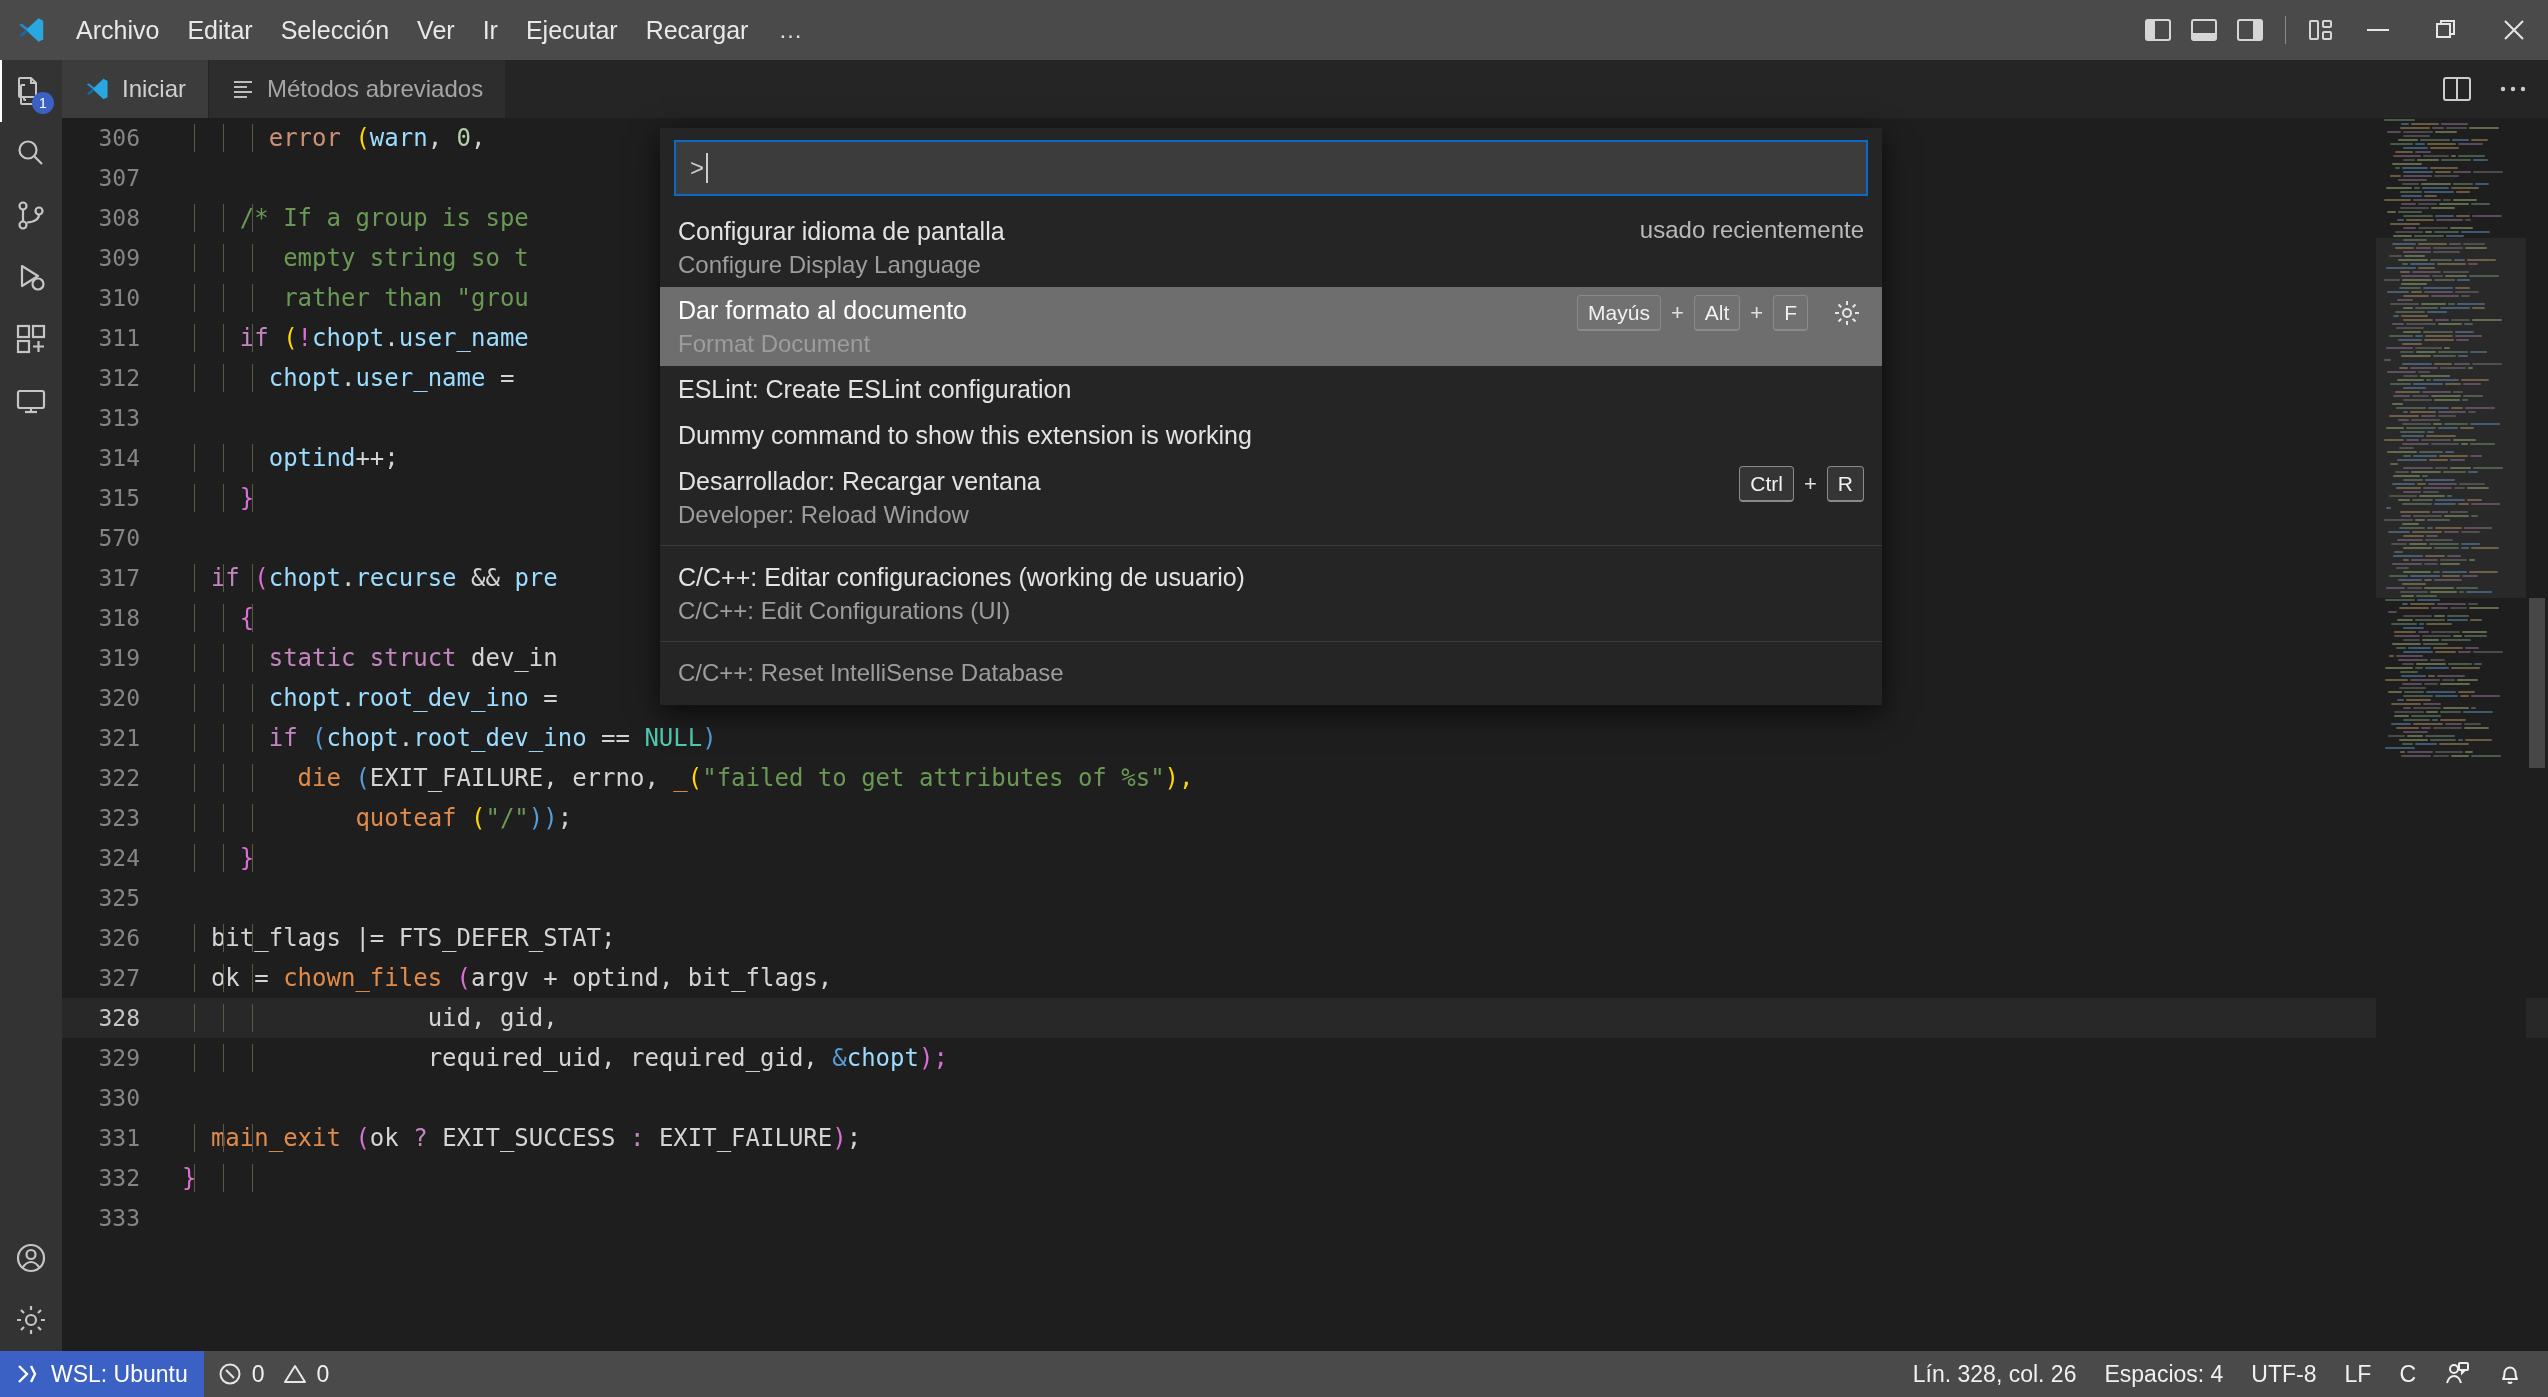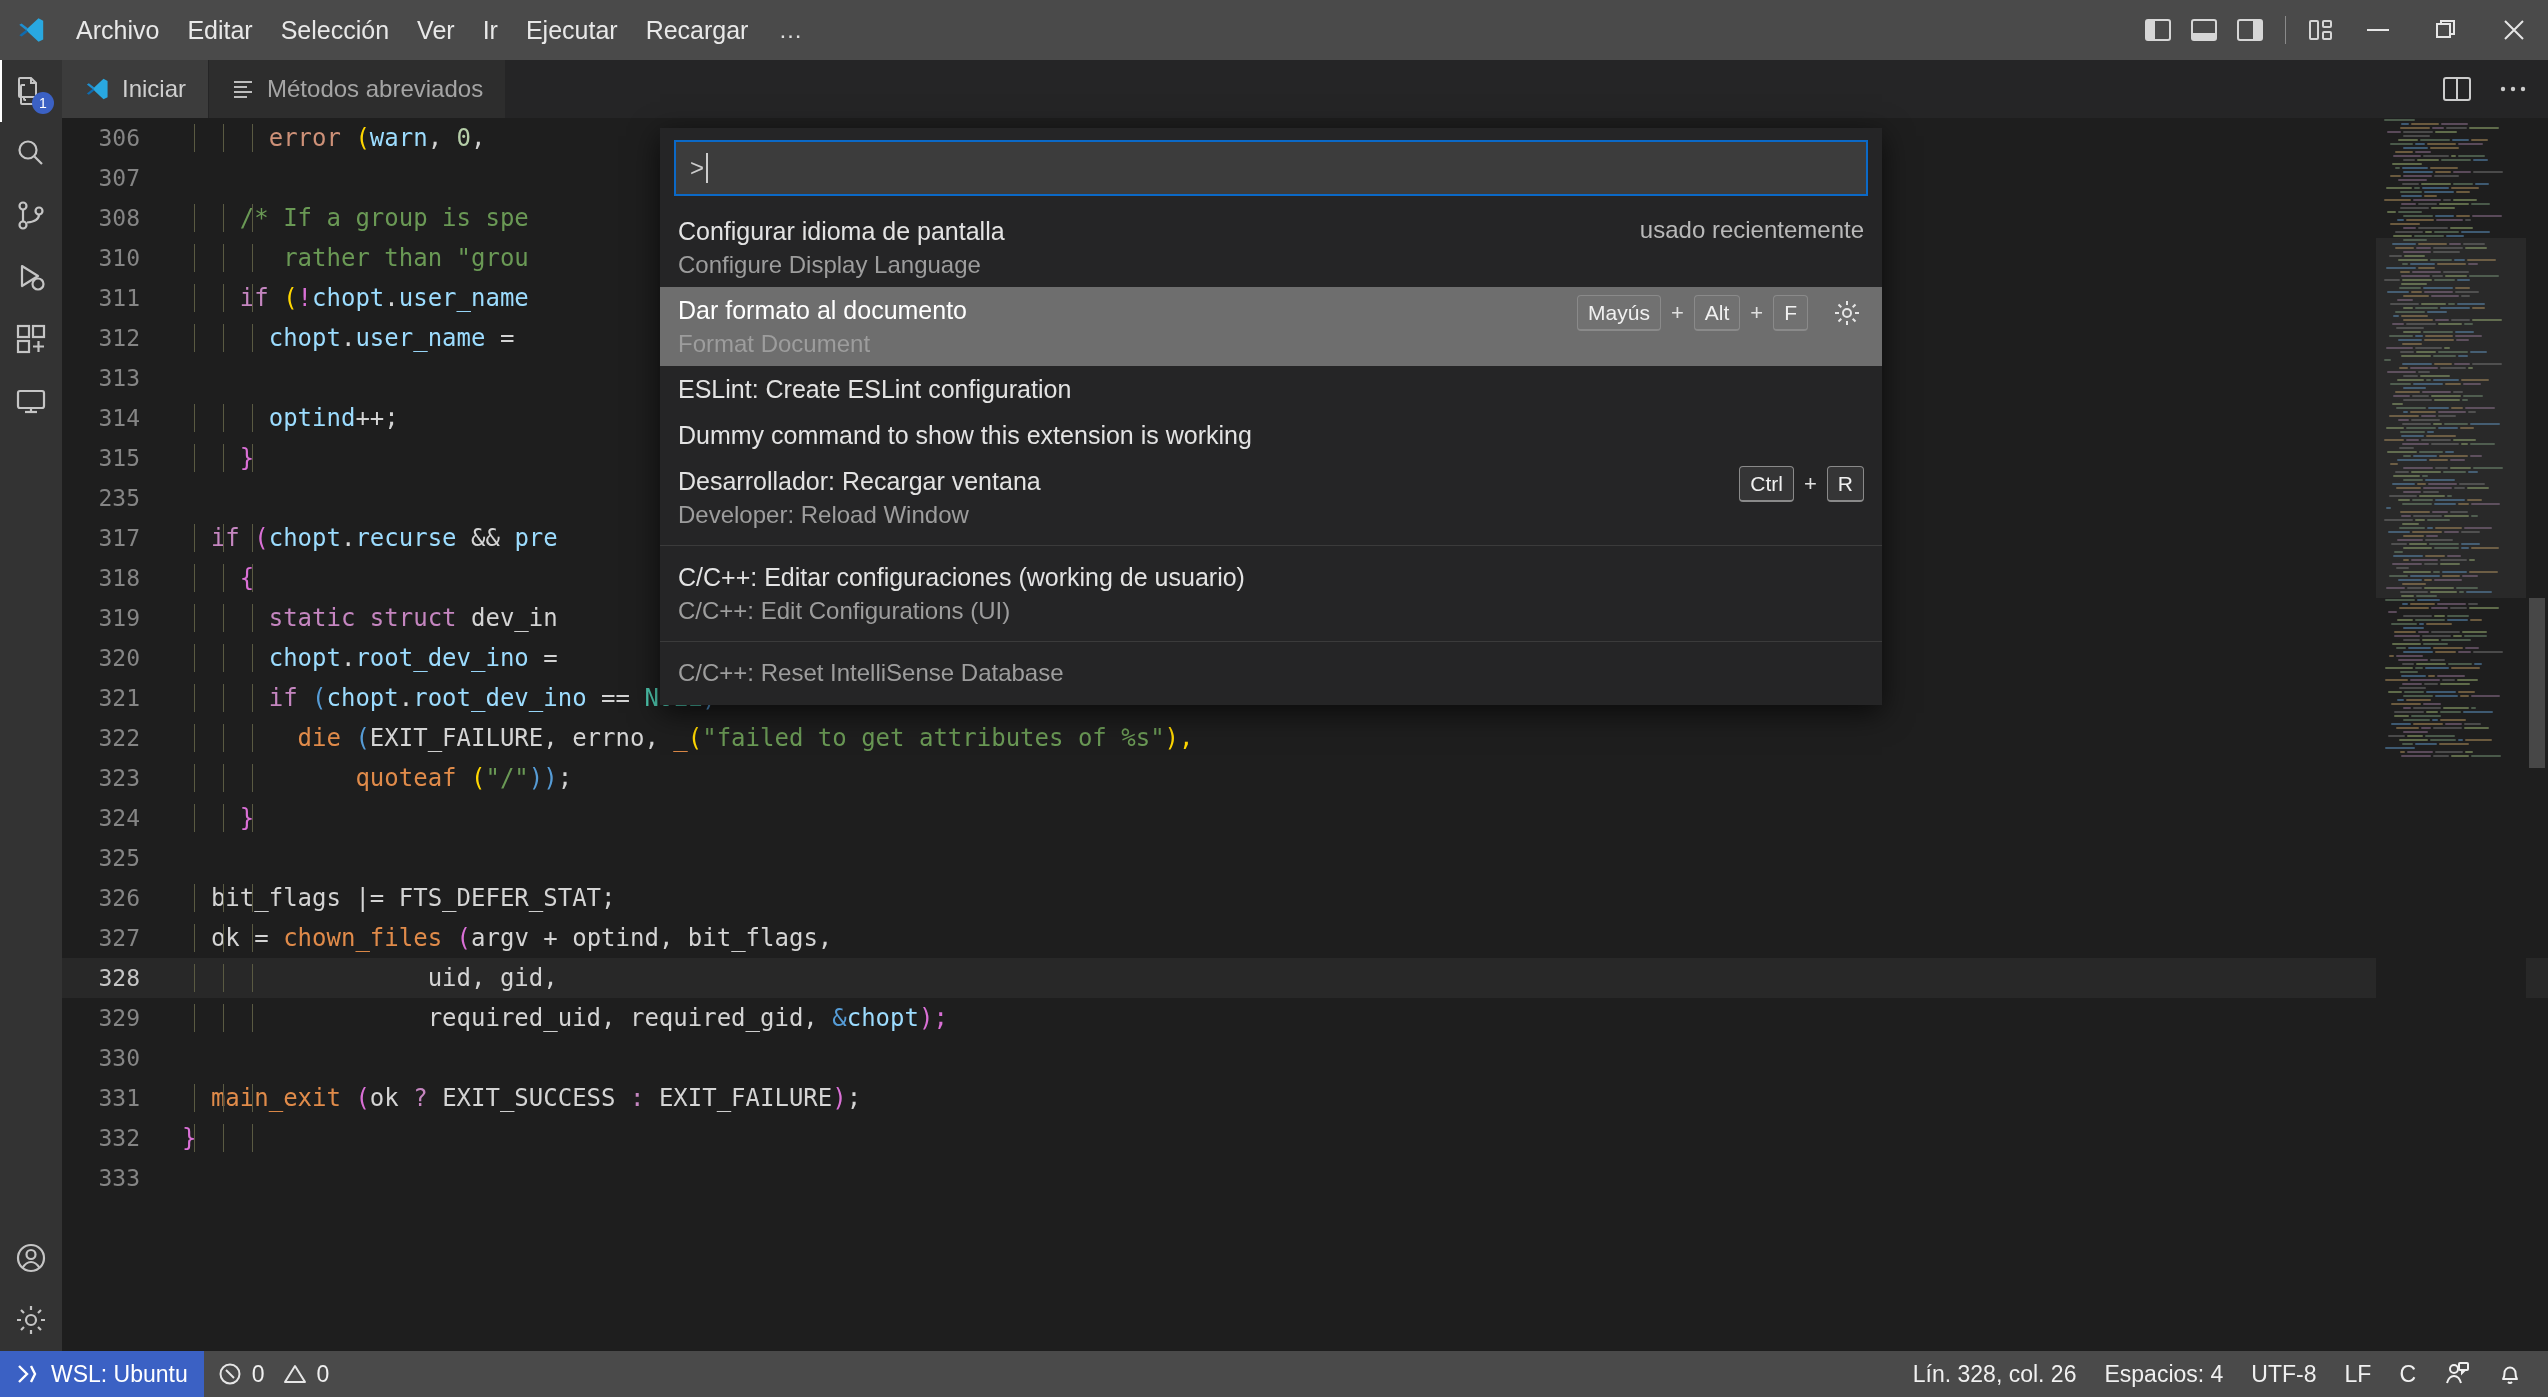--- a/index.html
+++ b/index.html
@@ -436,27 +436,28 @@
             </svg>
           </div>
         </div>
       </div>
 
       <div class="code-pane">
         <div class="code-scroll" id="code-scroll">
             <div class="code-line"><div class="ln">306</div><div class="code-text"><span class="guide" style="left: 24px;"></span><span class="guide" style="left: 53px;"></span><span class="guide" style="left: 82px;"></span><span class="c-plain">      </span><span class="c-fn2">error</span><span class="c-yel"> (</span><span class="c-var">warn</span><span class="c-plain">, </span><span class="c-grn">0</span><span class="c-plain">,</span></div></div>
             <div class="code-line"><div class="ln">307</div><div class="code-text"><span class="guide" style="left: 24px;"></span><span class="guide" style="left: 53px;"></span><span class="guide" style="left: 82px;"></span></div></div>
             <div class="code-line"><div class="ln">308</div><div class="code-text"><span class="guide" style="left: 24px;"></span><span class="guide" style="left: 53px;"></span><span class="guide" style="left: 82px;"></span><span class="c-com">    /* If a group is spe</span></div></div>
+            <div class="code-line"><div class="ln">309</div><div class="code-text"><span class="guide" style="left: 24px;"></span><span class="guide" style="left: 53px;"></span><span class="guide" style="left: 82px;"></span><span class="c-com">       empty string so t</span></div></div>
             <div class="code-line"><div class="ln">310</div><div class="code-text"><span class="guide" style="left: 24px;"></span><span class="guide" style="left: 53px;"></span><span class="guide" style="left: 82px;"></span><span class="c-com">       rather than "grou</span></div></div>
             <div class="code-line"><div class="ln">311</div><div class="code-text"><span class="guide" style="left: 24px;"></span><span class="guide" style="left: 53px;"></span><span class="guide" style="left: 82px;"></span><span class="c-plain">    </span><span class="c-kw">if</span><span class="c-yel"> (</span><span class="c-pnk">!</span><span class="c-var">chopt</span><span class="c-plain">.</span><span class="c-var">user_name</span></div></div>
             <div class="code-line"><div class="ln">312</div><div class="code-text"><span class="guide" style="left: 24px;"></span><span class="guide" style="left: 53px;"></span><span class="guide" style="left: 82px;"></span><span class="c-plain">      </span><span class="c-var">chopt</span><span class="c-plain">.</span><span class="c-var">user_name</span><span class="c-plain"> = </span></div></div>
             <div class="code-line"><div class="ln">313</div><div class="code-text"><span class="guide" style="left: 24px;"></span><span class="guide" style="left: 53px;"></span><span class="guide" style="left: 82px;"></span></div></div>
             <div class="code-line"><div class="ln">314</div><div class="code-text"><span class="guide" style="left: 24px;"></span><span class="guide" style="left: 53px;"></span><span class="guide" style="left: 82px;"></span><span class="c-plain">      </span><span class="c-var">optind</span><span class="c-plain">++;</span></div></div>
             <div class="code-line"><div class="ln">315</div><div class="code-text"><span class="guide" style="left: 24px;"></span><span class="guide" style="left: 53px;"></span><span class="guide" style="left: 82px;"></span><span class="c-plain">    </span><span class="c-pnk">}</span></div></div>
-            <div class="code-line"><div class="ln">235</div><div class="code-text"><span class="guide" style="left: 24px;"></span><span class="guide" style="left: 53px;"></span><span class="guide" style="left: 82px;"></span></div></div>
+            <div class="code-line"><div class="ln">570</div><div class="code-text"><span class="guide" style="left: 24px;"></span><span class="guide" style="left: 53px;"></span><span class="guide" style="left: 82px;"></span></div></div>
             <div class="code-line"><div class="ln">317</div><div class="code-text"><span class="guide" style="left: 24px;"></span><span class="guide" style="left: 53px;"></span><span class="guide" style="left: 82px;"></span><span class="c-plain">  </span><span class="c-kw">if</span><span class="c-pnk"> (</span><span class="c-var">chopt</span><span class="c-plain">.</span><span class="c-var">recurse</span><span class="c-plain"> &amp;&amp; </span><span class="c-var">pre</span></div></div>
             <div class="code-line"><div class="ln">318</div><div class="code-text"><span class="guide" style="left: 24px;"></span><span class="guide" style="left: 53px;"></span><span class="guide" style="left: 82px;"></span><span class="c-plain">    </span><span class="c-pnk">{</span></div></div>
             <div class="code-line"><div class="ln">319</div><div class="code-text"><span class="guide" style="left: 24px;"></span><span class="guide" style="left: 53px;"></span><span class="guide" style="left: 82px;"></span><span class="c-plain">      </span><span class="c-kw">static</span><span class="c-plain"> </span><span class="c-kw">struct</span><span class="c-plain"> </span><span class="c-plain">dev_in</span></div></div>
             <div class="code-line"><div class="ln">320</div><div class="code-text"><span class="guide" style="left: 24px;"></span><span class="guide" style="left: 53px;"></span><span class="guide" style="left: 82px;"></span><span class="c-plain">      </span><span class="c-var">chopt</span><span class="c-plain">.</span><span class="c-var">root_dev_ino</span><span class="c-plain"> = </span></div></div>
             <div class="code-line"><div class="ln">321</div><div class="code-text"><span class="guide" style="left: 24px;"></span><span class="guide" style="left: 53px;"></span><span class="guide" style="left: 82px;"></span><span class="c-plain">      </span><span class="c-kw">if</span><span class="c-blu"> (</span><span class="c-var">chopt</span><span class="c-plain">.</span><span class="c-var">root_dev_ino</span><span class="c-plain"> == </span><span class="c-tea">NULL</span><span class="c-blu">)</span></div></div>
             <div class="code-line"><div class="ln">322</div><div class="code-text"><span class="guide" style="left: 24px;"></span><span class="guide" style="left: 53px;"></span><span class="guide" style="left: 82px;"></span><span class="c-plain">        </span><span class="c-org">die</span><span class="c-blu"> (</span><span class="c-plain">EXIT_FAILURE</span><span class="c-plain">, </span><span class="c-plain">errno</span><span class="c-plain">, </span><span class="c-org">_</span><span class="c-yel">(</span><span class="c-com">"failed to get attributes of %s"</span><span class="c-yel">),</span></div></div>
             <div class="code-line"><div class="ln">323</div><div class="code-text"><span class="guide" style="left: 24px;"></span><span class="guide" style="left: 53px;"></span><span class="guide" style="left: 82px;"></span><span class="c-plain">            </span><span class="c-org">quoteaf</span><span class="c-yel"> (</span><span class="c-com">"/"</span><span class="c-blu">))</span><span class="c-plain">;</span></div></div>
             <div class="code-line"><div class="ln">324</div><div class="code-text"><span class="guide" style="left: 24px;"></span><span class="guide" style="left: 53px;"></span><span class="guide" style="left: 82px;"></span><span class="c-plain">    </span><span class="c-pnk">}</span></div></div>
             <div class="code-line"><div class="ln">325</div><div class="code-text"><span class="guide" style="left: 24px;"></span><span class="guide" style="left: 53px;"></span><span class="guide" style="left: 82px;"></span></div></div>
             <div class="code-line"><div class="ln">326</div><div class="code-text"><span class="guide" style="left: 24px;"></span><span class="guide" style="left: 53px;"></span><span class="guide" style="left: 82px;"></span><span class="c-plain">  </span><span class="c-plain">bit_flags</span><span class="c-plain"> |= </span><span class="c-plain">FTS_DEFER_STAT</span><span class="c-plain">;</span></div></div>

